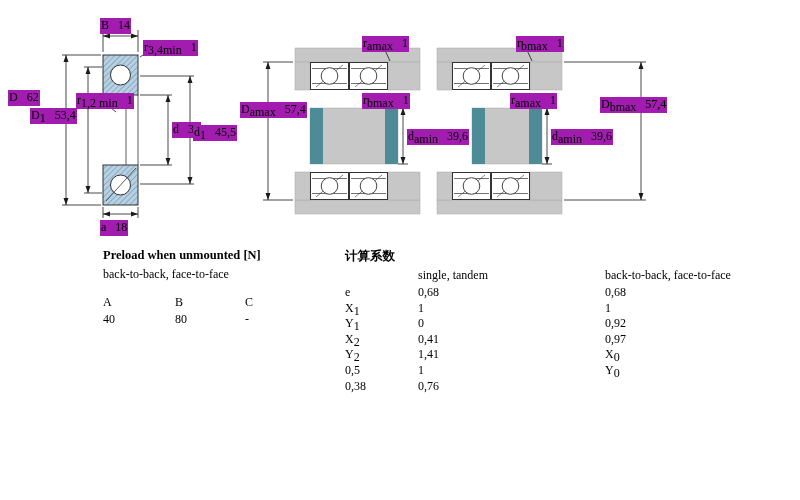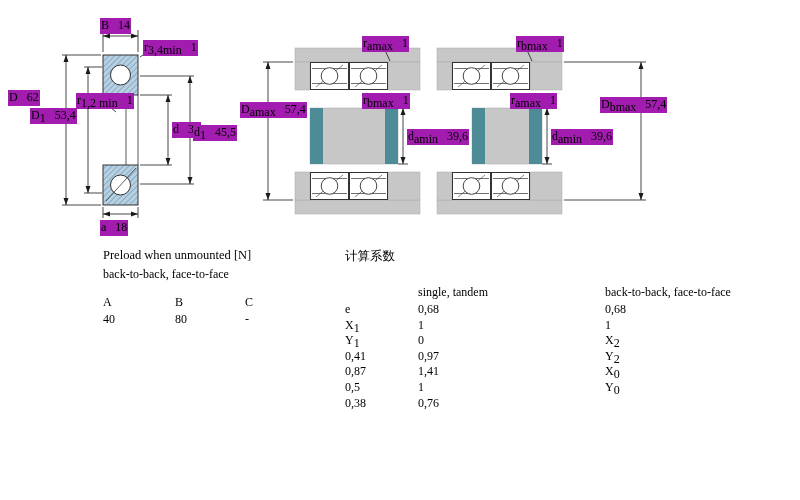--- a/index.html
+++ b/index.html
@@ -7,24 +7,24 @@
        font-family:"Liberation Serif",serif;overflow:hidden}
   svg{display:block;position:absolute;left:0;top:0}
   .gray{fill:#c7c7c7;stroke:#a9a9a9;stroke-width:.5}
   .teal{fill:#4d8b96}
   g.dims line{stroke:#1a1a1a;stroke-width:.8;fill:none}
   g.dims polygon{fill:#1a1a1a;stroke:none}
   .dim{position:absolute;font-size:12px;line-height:14px;white-space:nowrap;background:#a21caf;padding:0 1px}
   .dim sub,.sym sub,sub{font-size:12px;line-height:1}
   .dim .val{margin-left:9px}
   .blk{position:absolute}
-  .t-title{font-size:12.5px;font-weight:normal}
+  .t-title{font-size:12.5px;font-weight:bold}
   .t-sub{font-size:12px;margin-top:4px}
   .preload-grid{display:grid;grid-template-columns:72px 70px 40px;grid-auto-rows:17px;margin-top:13px;font-size:12px}
-  .factors-grid{display:grid;grid-template-columns:73px 187px 175px;grid-template-rows:17px repeat(7,15.6px);margin-top:20px;font-size:12px;align-items:start}
+  .factors-grid{display:grid;grid-template-columns:73px 187px 175px;grid-template-rows:17px repeat(7,15.6px);margin-top:3px;font-size:12px;align-items:start}
 </style>
 </head>
 <body>
 
 <svg width="800" height="245" viewBox="0 0 800 245">
   <defs>
     <pattern id="hatch" patternUnits="userSpaceOnUse" width="4" height="4" patternTransform="rotate(45)">
       <rect width="4" height="4" fill="#b7d0e2"></rect>
       <line x1="0" y1="0" x2="0" y2="4" stroke="#5f87a5" stroke-width="1"></line>
     </pattern>
@@ -199,27 +199,27 @@
     <div class="sym"><span>e</span><sub></sub></div>
     <div>0,68</div>
     <div>0,68</div>
 
     <div class="sym"><span>X</span><sub>1</sub></div>
     <div>1</div>
     <div>1</div>
 
     <div class="sym"><span>Y</span><sub>1</sub></div>
     <div>0</div>
+    <div>0,92</div>
 
     <div class="sym"><span>X</span><sub>2</sub></div>
     <div>0,41</div>
     <div>0,97</div>
 
     <div class="sym"><span>Y</span><sub>2</sub></div>
-    <div>0,87</div>
     <div>1,41</div>
 
     <div class="sym"><span>X</span><sub>0</sub></div>
     <div>0,5</div>
     <div>1</div>
 
     <div class="sym"><span>Y</span><sub>0</sub></div>
     <div>0,38</div>
     <div>0,76</div>
   </div>

